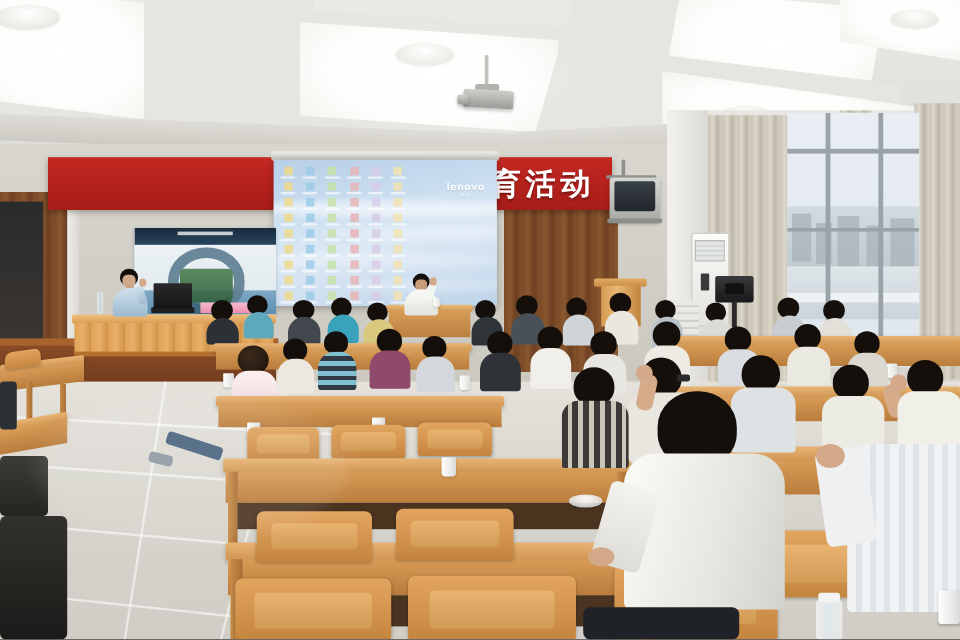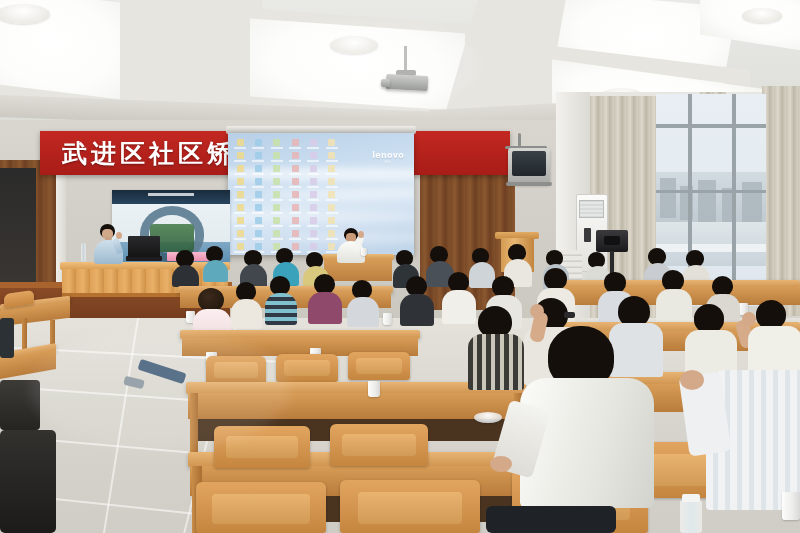--- a/index.html
+++ b/index.html
@@ -149,21 +149,21 @@
   </div>
 
   <div class="abs backwall"></div>
 
   <div class="abs woodwall woodwall-l"></div>
   <div class="abs woodwall" style="left:420px;top:160px;width:95px;height:150px;"></div>
   <div class="abs woodwall-dark"></div>
   <div class="abs" style="left:56px;top:160px;width:10px;height:150px;background:linear-gradient(90deg,#efeee9,#d9d7d0);"></div>
 
   <div class="abs banner">
-    <span class="banner-txt banner-left">武进区社区矫</span>
+    <span class="banner-txt banner-right">育活动</span>
   </div>
 
   <div class="abs screen-case"></div>
   <div class="abs screen">
     <div class="cloudband" style="left:-20px;top:34px;width:230px;height:14px;"></div>
     <div class="cloudband" style="left:40px;top:56px;width:180px;height:10px;opacity:.6;"></div>
     <div class="cloudband" style="left:-10px;top:78px;width:200px;height:12px;opacity:.5;"></div>
     <div class="cloudband" style="left:60px;top:100px;width:150px;height:10px;opacity:.45;"></div>
 
     <div class="icon-grid" id="icongrid">

